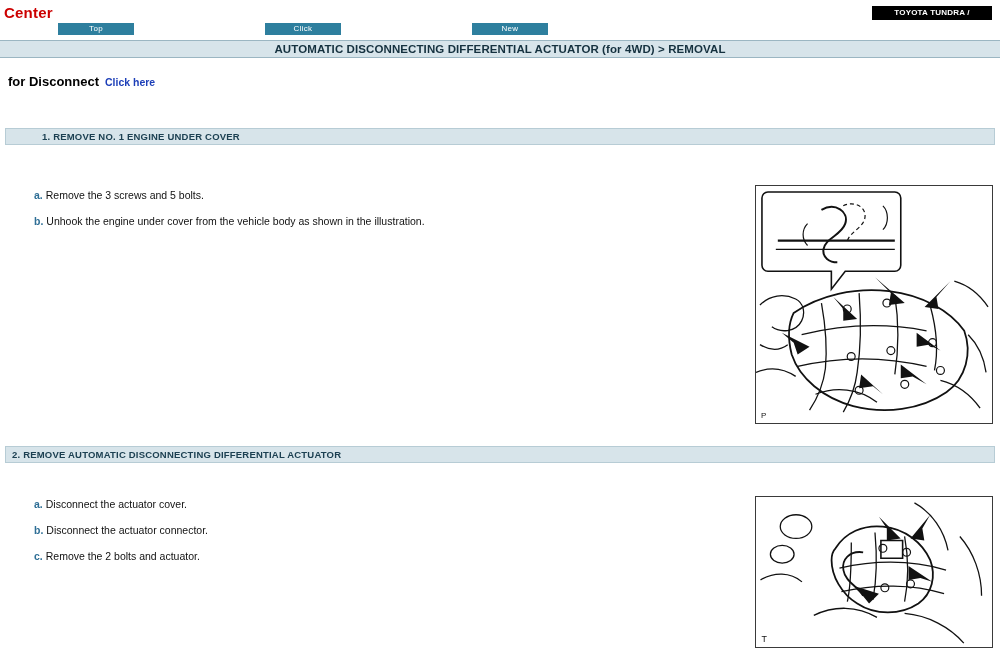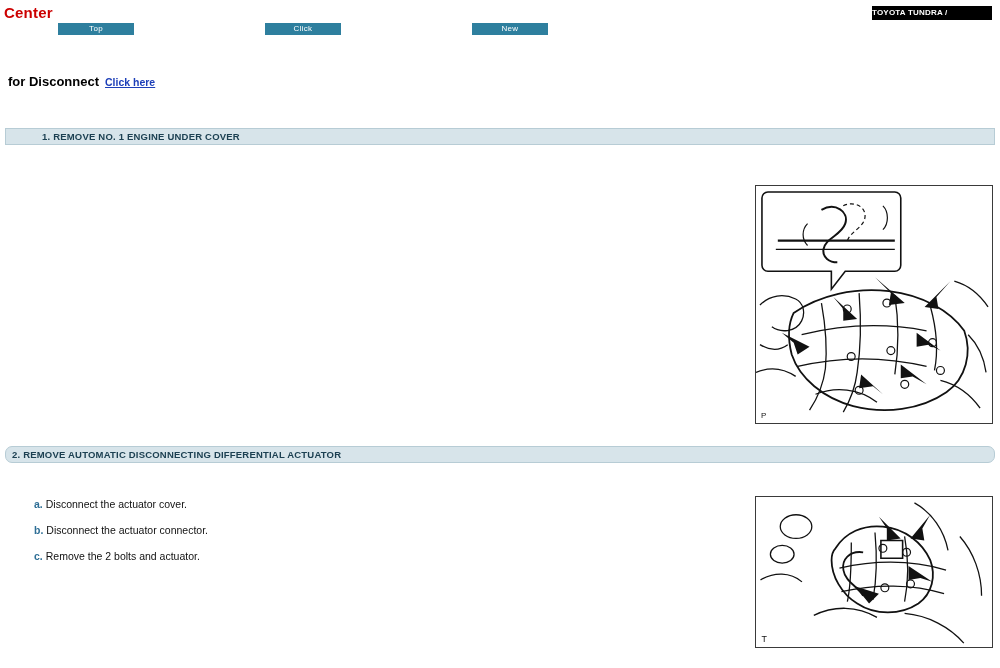--- a/index.html
+++ b/index.html
@@ -47,20 +47,21 @@
   .navbtn.new  { left: 472px; width: 76px; }
 
   .brandbox {
     position: absolute;
     right: 8px; top: 6px;
     width: 120px; height: 14px;
     background: #000000;
     color: #ffffff;
     font-size: 8px;
     font-weight: bold;
+    text-align: center;
     line-height: 14px;
     letter-spacing: 0.2px;
   }
 
   
   .titleband {
     position: absolute;
     left: 0; top: 40px;
     width: 1000px; height: 18px;
     background: #d7e4ea;
@@ -81,42 +82,41 @@
     position: absolute;
     left: 8px; top: 74px;
     font-size: 13px;
     font-weight: bold;
     color: #000000;
   }
   .prep .link {
     color: #1d3fb8;
     font-size: 10.5px;
     font-weight: bold;
-    text-decoration: underline;
     margin-left: 6px;
     cursor: pointer;
   }
 
   
   .stephdr {
     position: absolute;
     left: 5px;
     width: 990px;
     height: 17px;
     background: #d7e4ea;
     border: 1px solid #b7ccd5;
     color: #1c4052;
     font-size: 9.5px;
     font-weight: bold;
     line-height: 15px;
     padding-left: 6px;
     letter-spacing: 0.2px;
   }
   #stephdr-1 { top: 128px; padding-left: 36px; }
-  #stephdr-2 { top: 446px; border-radius: 7px; }
+  #stephdr-2 { top: 446px; }
 
   
   .steptext { position: absolute; left: 34px; }
   .steptext .line {
     font-size: 10.5px;
     color: #111111;
     margin-bottom: 13px;
     line-height: 13px;
   }
   .steptext .ltr {
@@ -152,27 +152,38 @@
   <div class="topbar">
     <div class="center-label">Center</div>
 
     <div class="navbtn top">Top</div>
     <div class="navbtn back">Click</div>
     <div class="navbtn new">New</div>
 
     <div class="brandbox">TOYOTA TUNDRA /</div>
   </div>
 
+  <div class="titleband">
+    <div class="title">AUTOMATIC DISCONNECTING DIFFERENTIAL ACTUATOR (for 4WD) &gt; REMOVAL</div>
+  </div>
 
   <div class="prep">
     <span>for Disconnect</span><span class="link">Click here</span>
   </div>
 
   <div class="stephdr" id="stephdr-1">1. REMOVE NO. 1 ENGINE UNDER COVER</div>
 
+  <div class="steptext" id="steptext-1">
+    <div class="line">
+      <span class="ltr">a.</span><span>Remove the 3 screws and 5 bolts.</span>
+    </div>
+    <div class="line">
+      <span class="ltr">b.</span><span>Unhook the engine under cover from the vehicle body as shown in the illustration.</span>
+    </div>
+  </div>
 
   <div class="illus" id="illus-1">
     <svg viewBox="0 0 238 239" xmlns="http://www.w3.org/2000/svg">
       <g fill="none" stroke="#111111" stroke-width="1.6">
 
         <path d="M12 6 h128 a6 6 0 0 1 6 6 v68 a6 6 0 0 1 -6 6 h-50 l-14 18 l0 -18 h-64 a6 6 0 0 1 -6 -6 v-68 a6 6 0 0 1 6 -6 z"></path>
         <path d="M22 55 h118" stroke-width="2.2"></path>
         <path d="M20 64 h120" stroke-width="1.2"></path>
         <path d="M66 24 c14 -8 28 2 24 14 c-4 12 -20 14 -22 26 c-1 8 6 13 14 13" stroke-width="2"></path>
         <path d="M88 20 c10 -5 22 0 22 10 c0 12 -16 16 -18 26" stroke-dasharray="4 3" stroke-width="1.2"></path>

